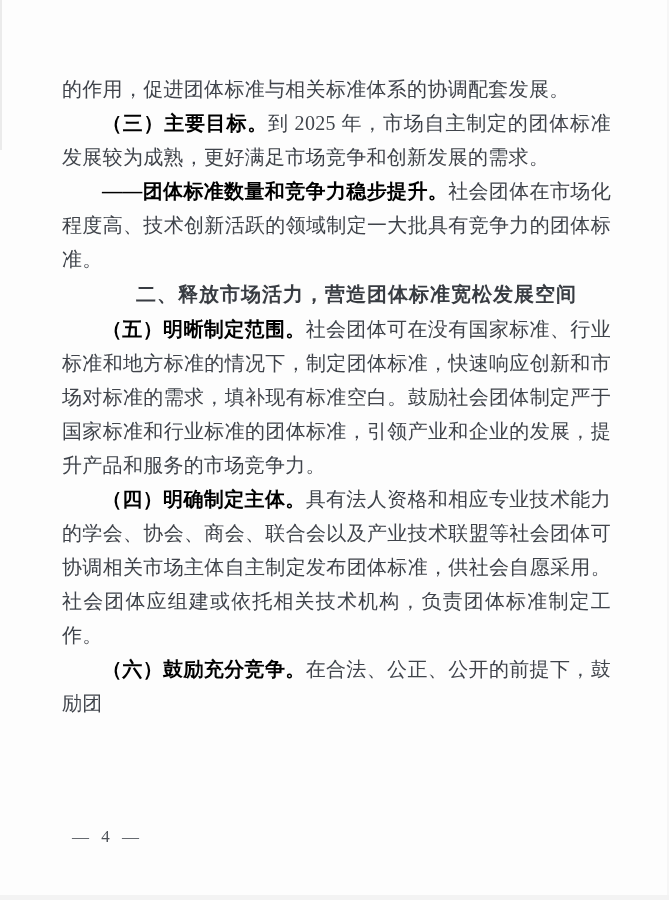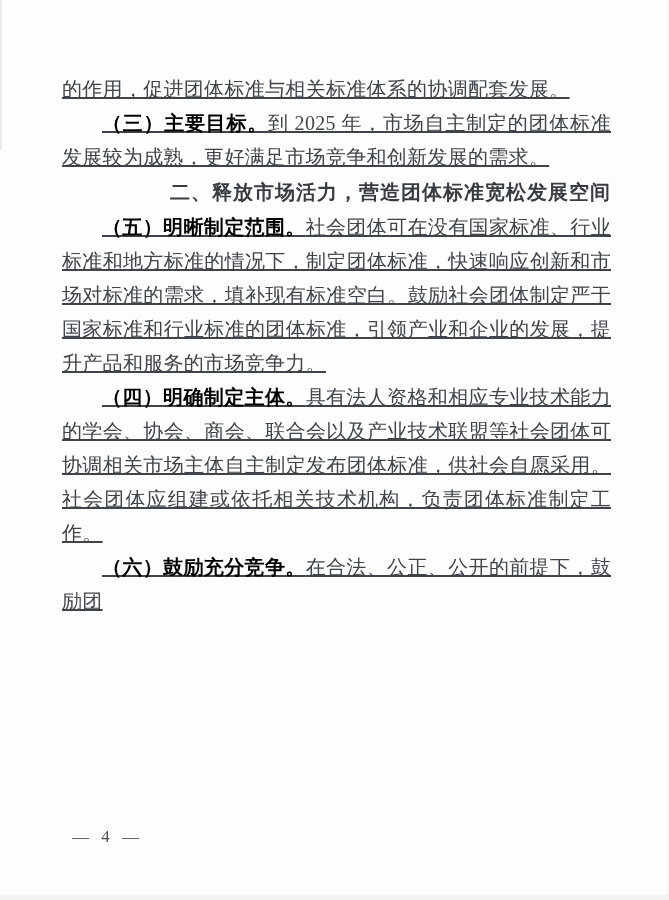--- a/index.html
+++ b/index.html
@@ -22,37 +22,36 @@
     width: 549px;
   }
   p.para {
     margin: 0;
     font-size: 20px;
     line-height: 34px;
     text-align: justify;
     text-indent: 2em;
     color: #3f434a;
     letter-spacing: 0.3px;
-    text-decoration: underline;
   }
   p.para.no-indent {
     text-indent: 0;
   }
   .lead {
     font-weight: bold;
     color: #000000;
   }
   p.heading {
     margin: 0;
     font-family: "Liberation Sans", "DejaVu Sans", sans-serif;
     font-weight: bold;
     font-size: 20px;
     line-height: 36px;
     text-indent: 2em;
-    text-align: right;
+    text-align: center;
     color: #383c42;
     letter-spacing: 1px;
   }
   .footer {
     position: absolute;
     left: 72px;
     top: 826px;
     font-size: 17px;
     line-height: 22px;
     color: #4c5157;
@@ -92,20 +91,21 @@
   <span class="edge-left"></span>
   <span class="edge-right"></span>
   <span class="edge-bottom"></span>
 
   <div class="content">
 
     <p class="para no-indent"><span>的作用，促进团体标准与相关标准体系的协调配套发展。</span></p>
 
     <p class="para"><span class="lead">（三）主要目标。</span><span>到 2025 年，市场自主制定的团体标准发展较为成熟，更好满足市场竞争和创新发展的需求。</span></p>
 
+    <p class="para"><span class="lead">——团体标准数量和竞争力稳步提升。</span><span>社会团体在市场化程度高、技术创新活跃的领域制定一大批具有竞争力的团体标准。</span></p>
 
 
 
     <p class="heading">二、释放市场活力，营造团体标准宽松发展空间</p>
 
     <p class="para"><span class="lead">（五）明晰制定范围。</span><span>社会团体可在没有国家标准、行业标准和地方标准的情况下，制定团体标准，快速响应创新和市场对标准的需求，填补现有标准空白。鼓励社会团体制定严于国家标准和行业标准的团体标准，引领产业和企业的发展，提升产品和服务的市场竞争力。</span></p>
 
     <p class="para"><span class="lead">（四）明确制定主体。</span><span>具有法人资格和相应专业技术能力的学会、协会、商会、联合会以及产业技术联盟等社会团体可协调相关市场主体自主制定发布团体标准，供社会自愿采用。社会团体应组建或依托相关技术机构，负责团体标准制定工作。</span></p>
 
     <p class="para"><span class="lead">（六）鼓励充分竞争。</span><span>在合法、公正、公开的前提下，鼓励团</span></p>

